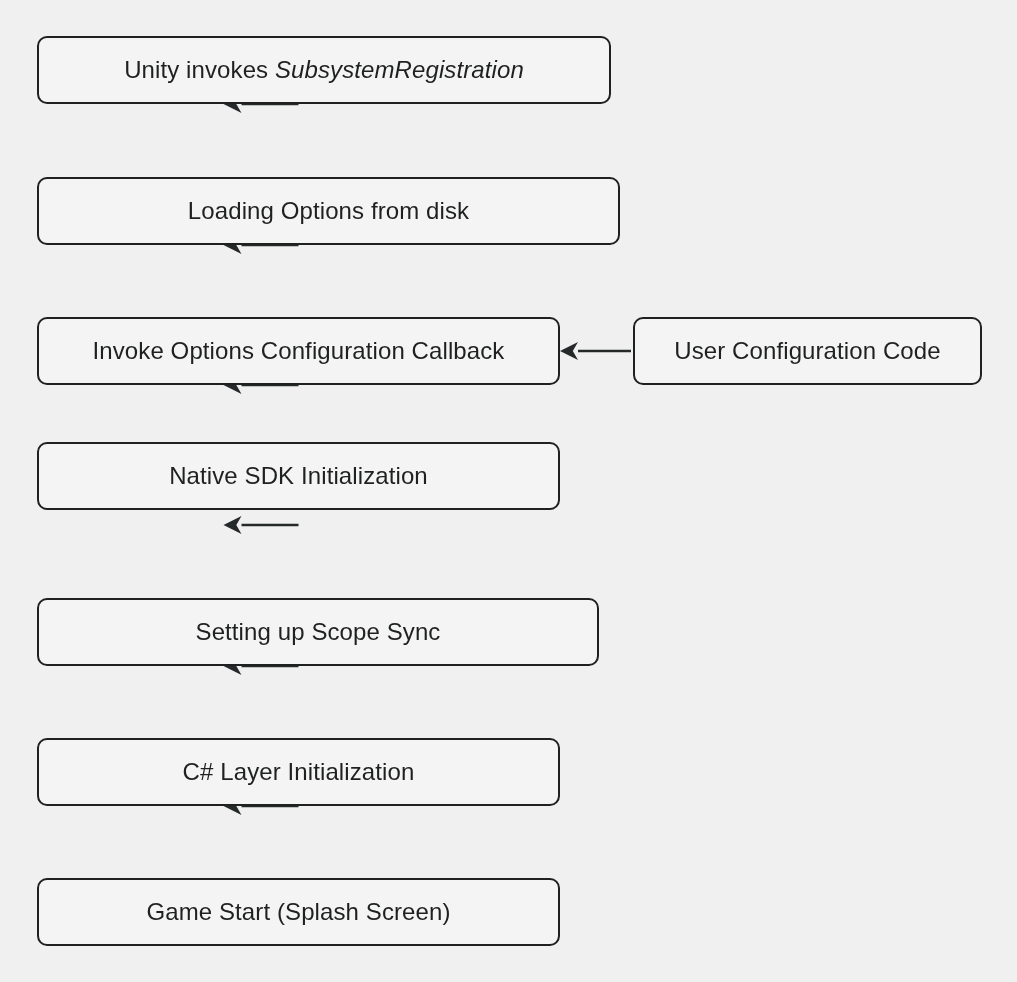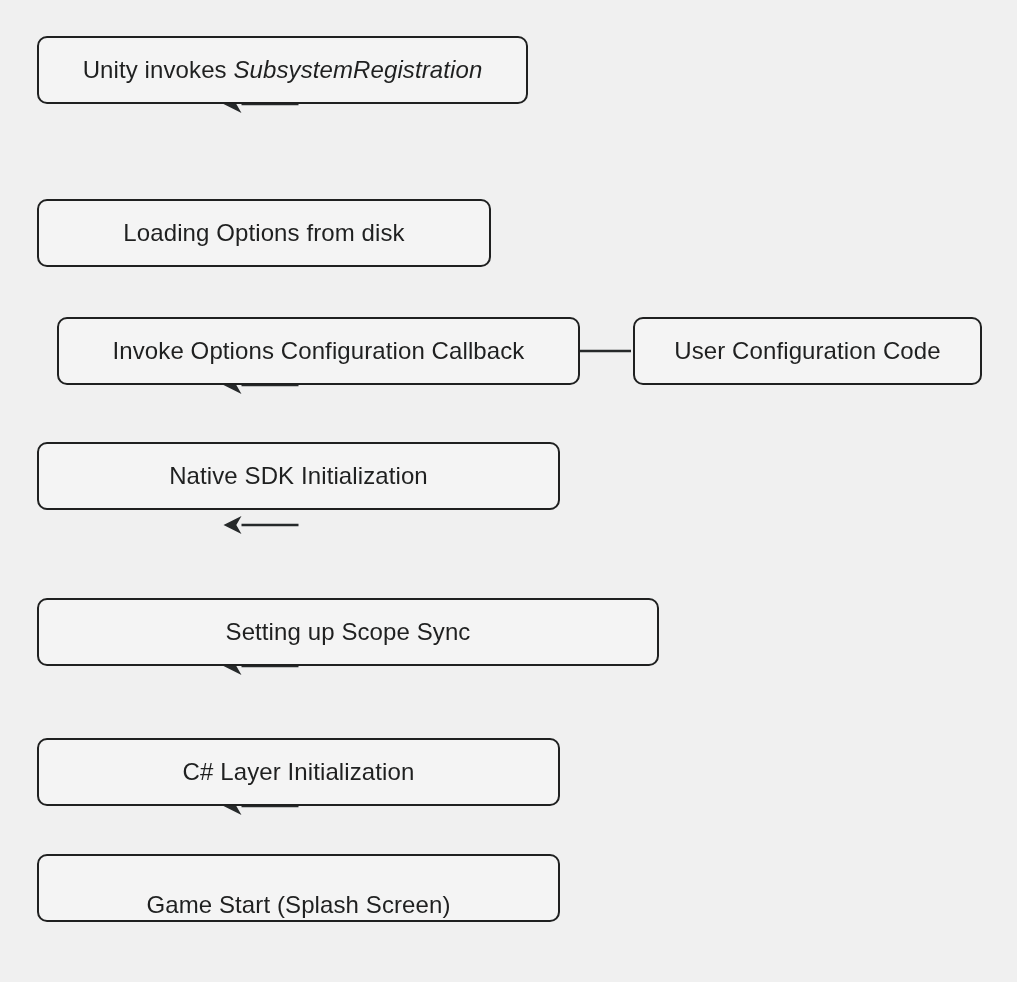--- a/index.html
+++ b/index.html
@@ -78,45 +78,45 @@
       <line x1="298.5" y1="666" x2="298.5" y2="723" stroke="#26292a" stroke-width="2.6" marker-end="url(#arrowdown)" transform="rotate(90 298.5 666)"></line>
     </g>
     <g>
       <line x1="298.5" y1="806" x2="298.5" y2="863" stroke="#26292a" stroke-width="2.6" marker-end="url(#arrowdown)" transform="rotate(90 298.5 806)"></line>
     </g>
     <g>
       <line x1="631" y1="351" x2="578" y2="351" stroke="#26292a" stroke-width="2.6" marker-end="url(#arrowdown)"></line>
     </g>
   </svg>
 
-  <div class="node-box" style="left:37px; top:36px; width:491px; height:68px;">
+  <div class="node-box" style="left:37px; top:36px; width:574px; height:68px;">
     <span class="node-label"><span>Unity invokes </span><span class="em">SubsystemRegistration</span></span>
   </div>
 
-  <div class="node-box" style="left:37px; top:177px; width:454px; height:68px;margin-top:22px;">
+  <div class="node-box" style="left:37px; top:177px; width:583px; height:68px;">
     <span class="node-label">Loading Options from disk</span>
   </div>
 
-  <div class="node-box" style="left:37px; top:317px; width:523px; height:68px;margin-left:20px;">
+  <div class="node-box" style="left:37px; top:317px; width:523px; height:68px;">
     <span class="node-label">Invoke Options Configuration Callback</span>
   </div>
 
   <div class="node-box" style="left:37px; top:442px; width:523px; height:68px;">
     <span class="node-label">Native SDK Initialization</span>
   </div>
 
-  <div class="node-box" style="left:37px; top:598px; width:622px; height:68px;">
+  <div class="node-box" style="left:37px; top:598px; width:562px; height:68px;">
     <span class="node-label">Setting up Scope Sync</span>
   </div>
 
   <div class="node-box" style="left:37px; top:738px; width:523px; height:68px;align-items:center;">
     <span class="node-label">C# Layer Initialization</span>
   </div>
 
-  <div class="node-box" style="left:37px; top:854px; width:523px; height:68px;align-items:flex-end;">
+  <div class="node-box" style="left:37px; top:878px; width:523px; height:68px;">
     <span class="node-label">Game Start (Splash Screen)</span>
   </div>
 
   <div class="node-box" style="left:633px; top:317px; width:349px; height:68px;">
     <span class="node-label">User Configuration Code</span>
   </div>
 
 </div>
 
 </body></html>

